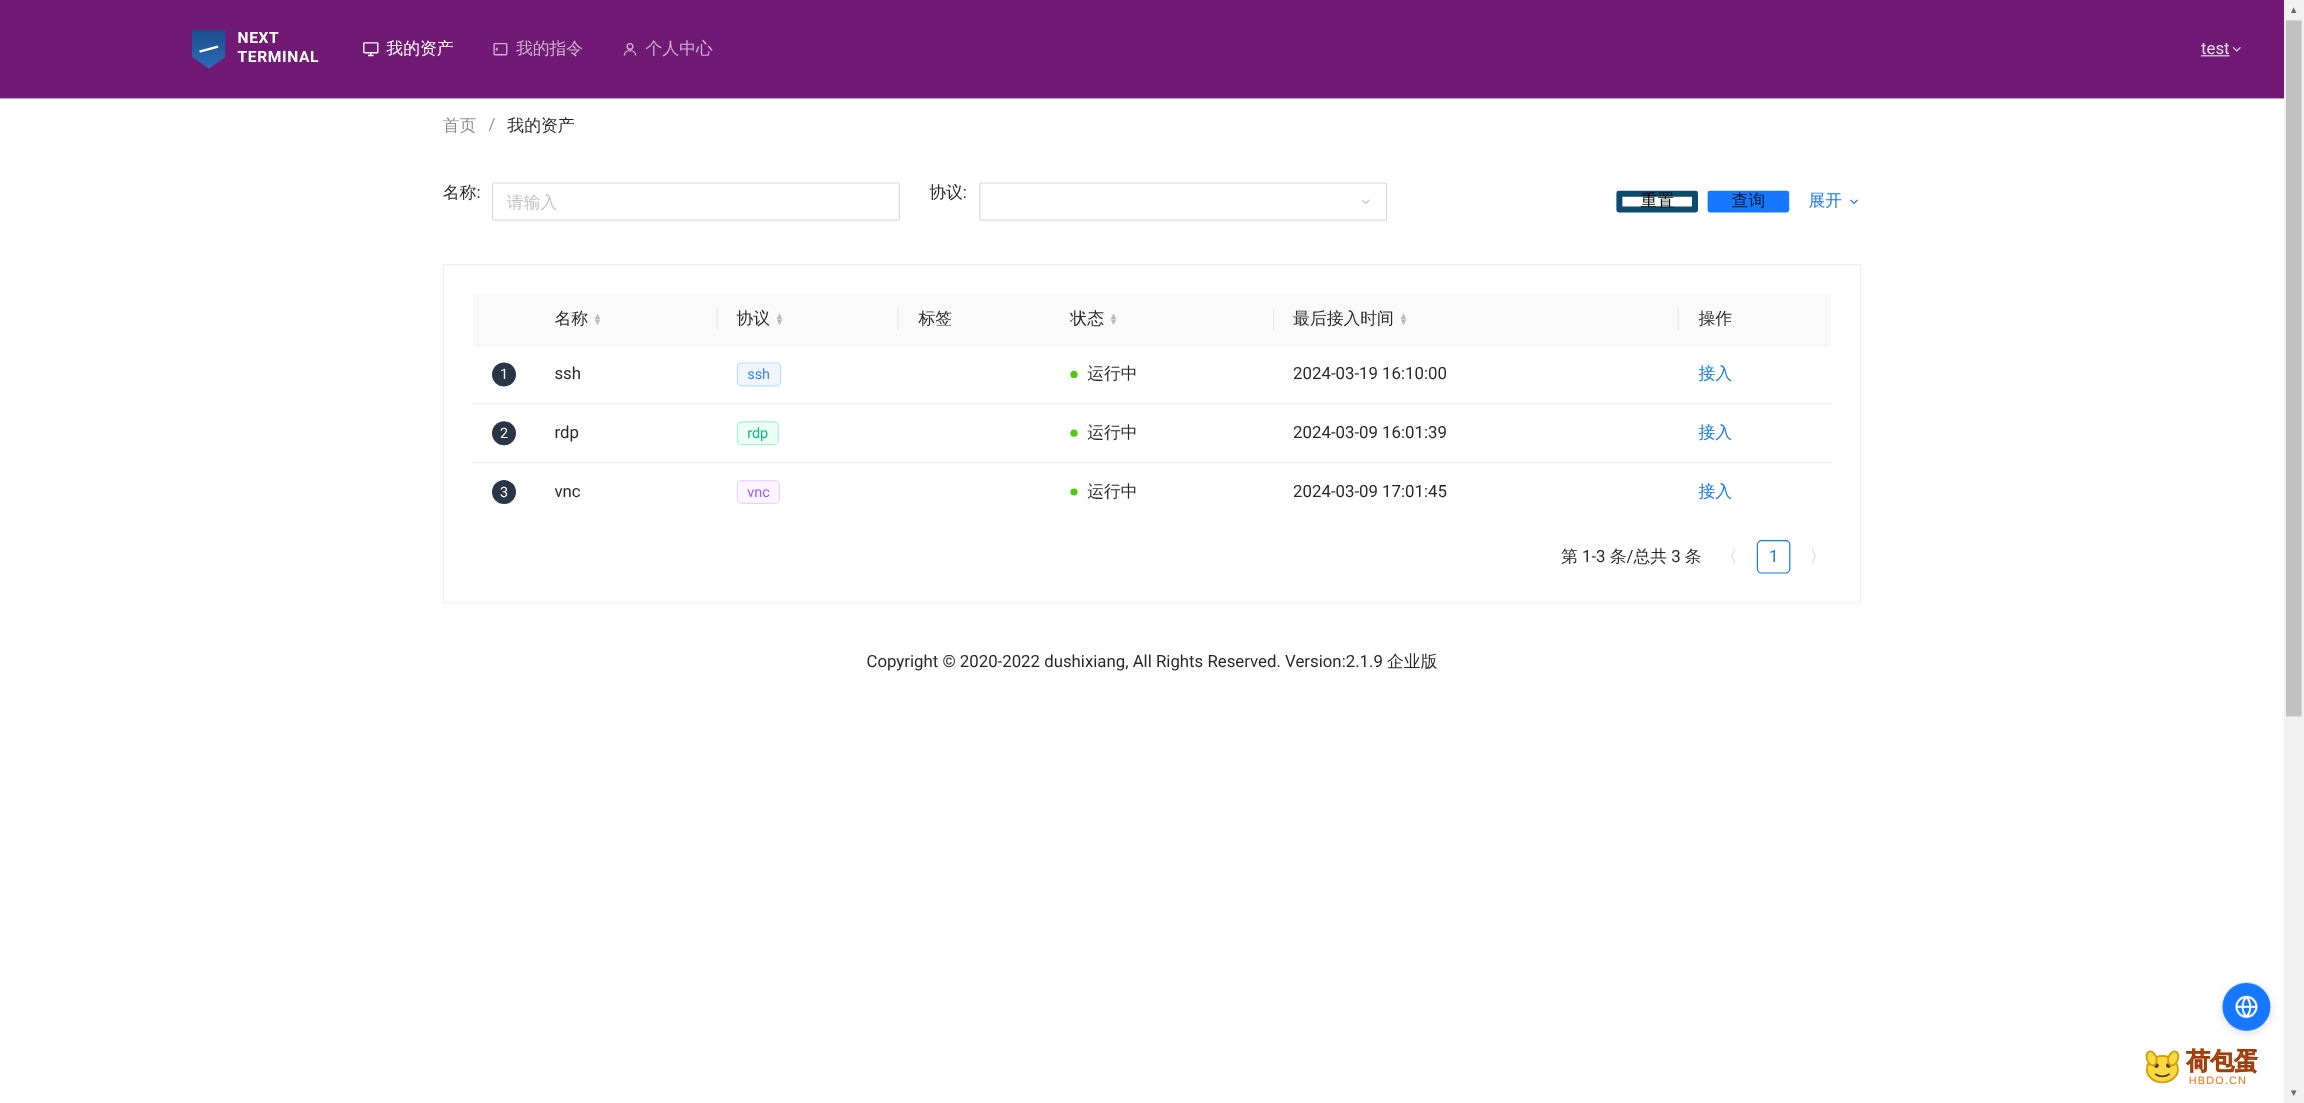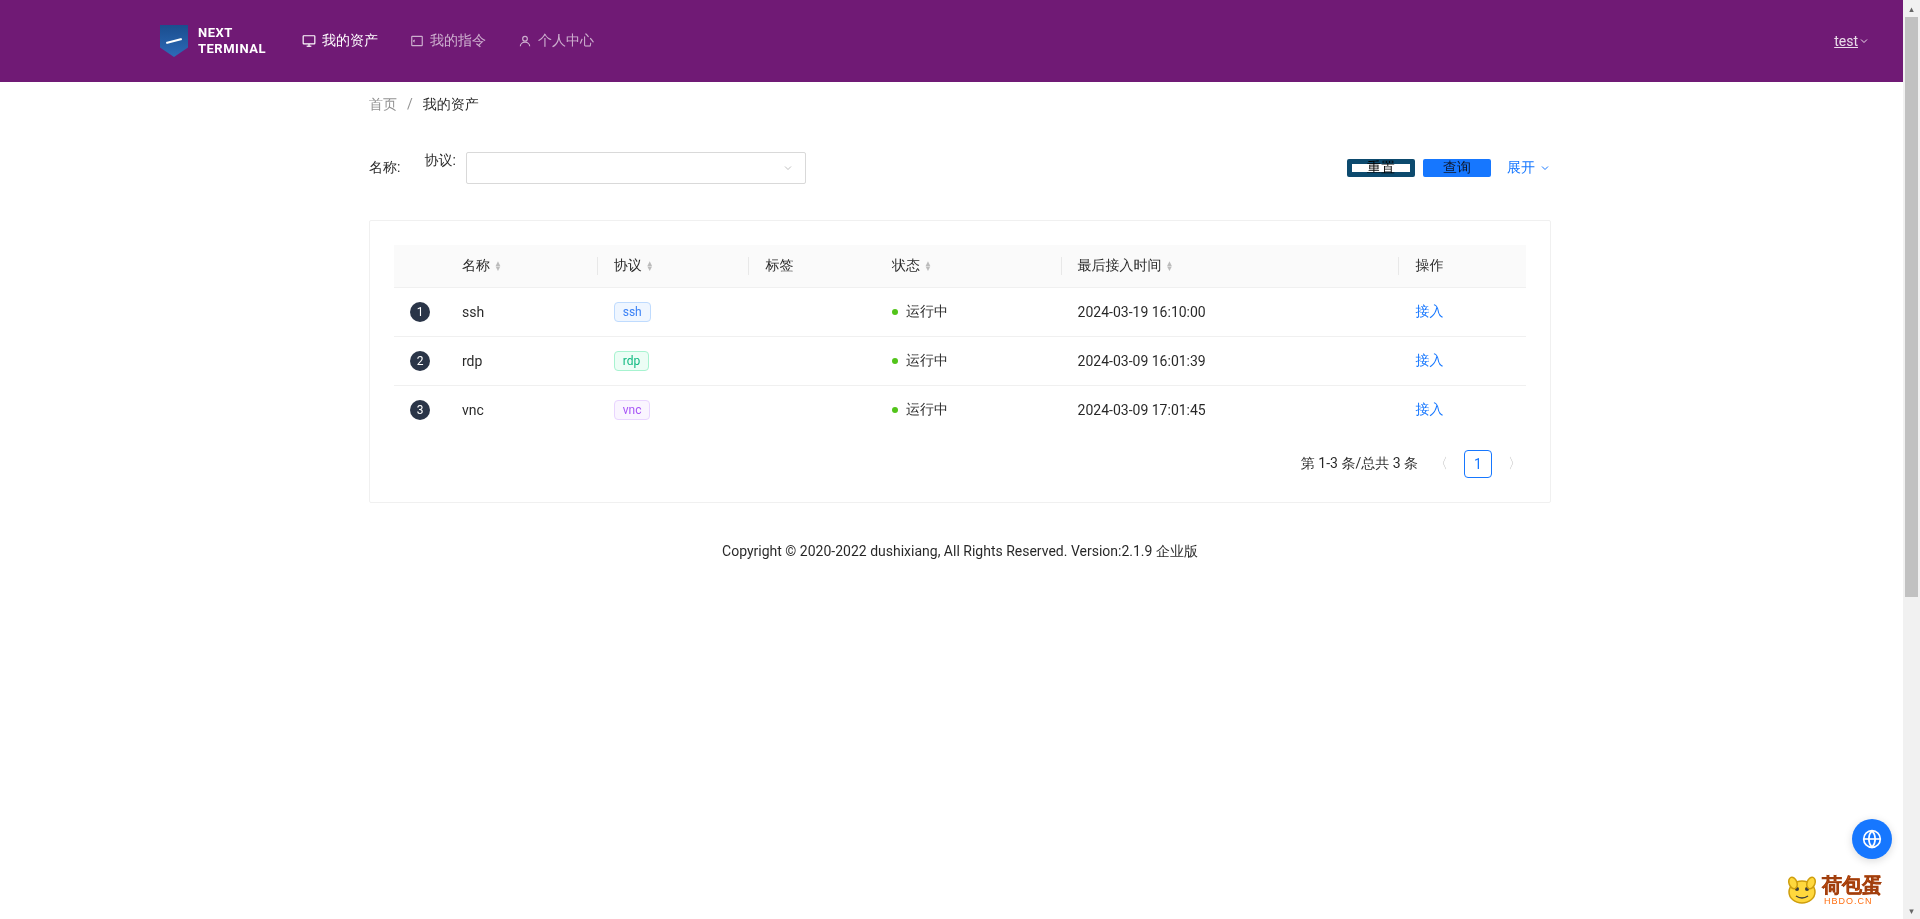--- a/index.html
+++ b/index.html
@@ -118,20 +118,21 @@
 <div class="container">
   <div class="breadcrumb">
     <a href="#">首页</a>
     <span class="breadcrumb-sep">/</span>
     <span class="breadcrumb-current">我的资产</span>
   </div>
 
   <div class="filter-bar">
     <div class="filter-group">
       <span class="filter-label">名称:</span>
+      <input type="text" class="input-text" placeholder="请输入" style="">
     </div>
     <div class="filter-group">
       <span class="filter-label">协议:</span>
       <div class="select-box">
         <span></span>
         <svg width="12" height="12" class="select-arrow" viewBox="0 0 24 24" fill="none" stroke="currentColor" stroke-width="2">
             <polyline points="6 9 12 15 18 9"></polyline>
           </svg>
       </div>
     </div>

